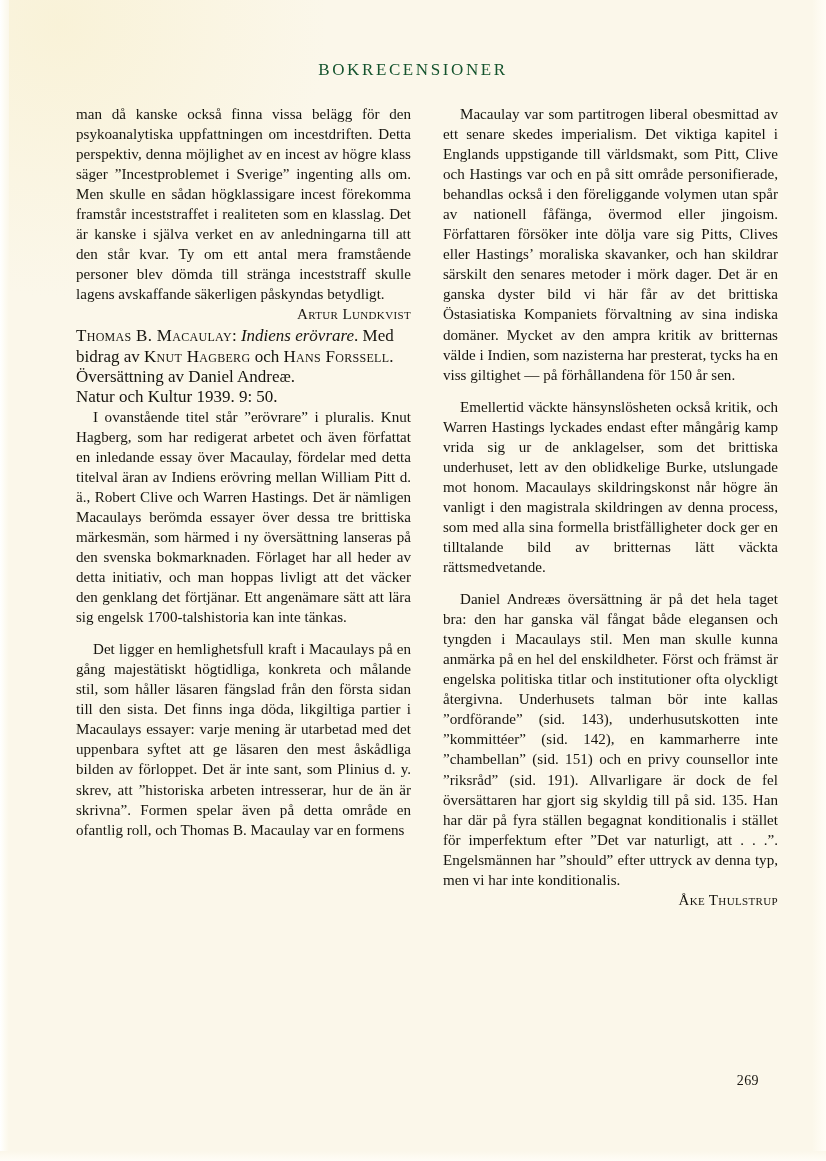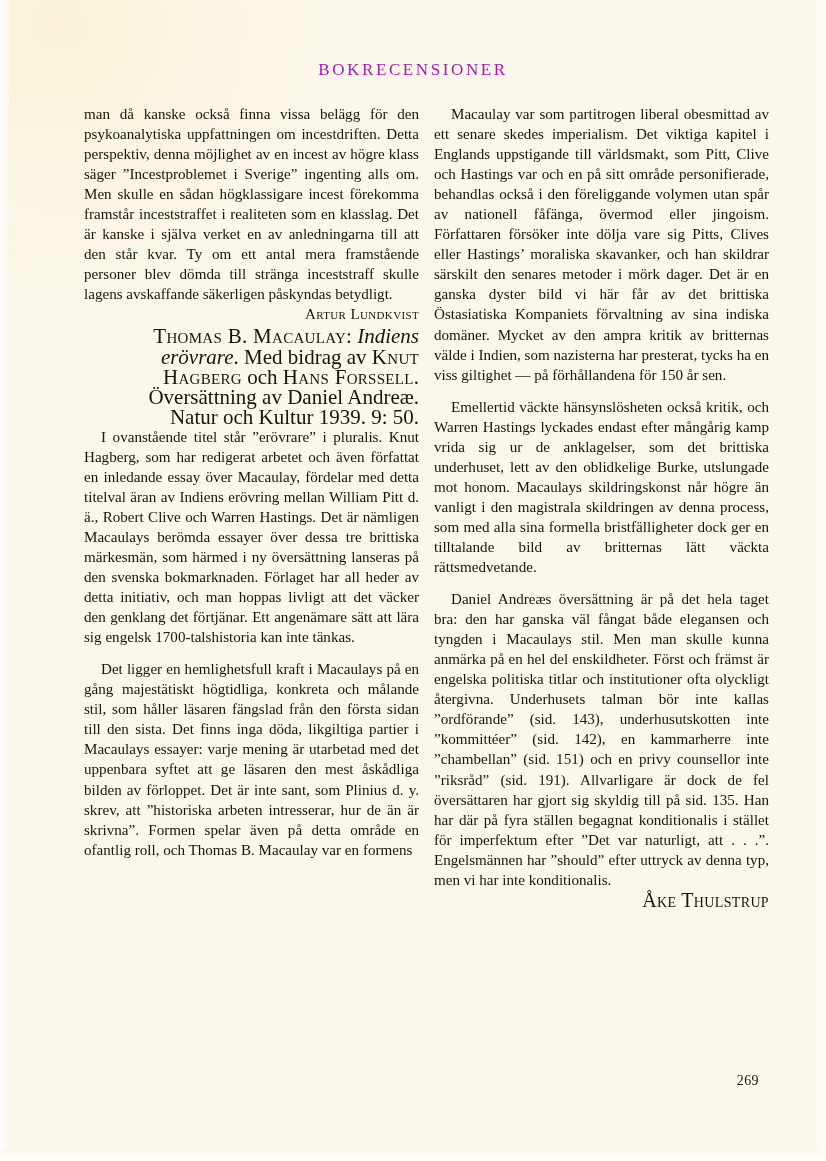--- a/index.html
+++ b/index.html
@@ -55,32 +55,32 @@
   
   .running-head {
     position: absolute;
     top: 60px;
     left: 0;
     width: 100%;
     text-align: center;
     font-size: 17px;
     letter-spacing: 2.6px;
     font-weight: 400;
-    color: #a21caf;
+    color: #14532d;
   }
 
   
   .columns {
     position: absolute;
     top: 104px;
-    left: 84px;
+    left: 76px;
     width: 700px;
     height: 920px;
     display: flex;
-    gap: 15px;
+    gap: 32px;
   }
   .col {
     width: 335px;
     flex: 0 0 335px;
   }
 
   p.body {
     margin: 0;
     font-size: 15.1px;
     line-height: 20.05px;
@@ -88,21 +88,21 @@
     text-justify: inter-word;
     hyphens: manual;
     -webkit-hyphens: manual;
   }
   p.body + p.body { margin-top: 12px; }
   p.indent { text-indent: 17px; }
 
   
   .signature {
     margin: 0;
-    font-size: 20px;
+    font-size: 15px;
     line-height: 20.05px;
     text-align: right;
     font-variant: small-caps;
     letter-spacing: 0.35px;
   }
   
   .sig-inline {
     float: right;
     font-variant: small-caps;
     letter-spacing: 0.35px;
@@ -113,22 +113,22 @@
     margin: 33px 0 0 0;
     text-align: center;
     font-style: italic;
     font-size: 26px;
     line-height: 30px;
     word-spacing: 7px;
     font-weight: 400;
   }
   .citation {
     margin: 22px 0 0 0;
-    text-align: right;
-    font-size: 21px;
+    text-align: left;
+    font-size: 17px;
     line-height: 20.05px;
   }
   .citation .sc {
     font-variant: small-caps;
     letter-spacing: 0.3px;
   }
   .citation .it { font-style: italic; }
 
   .after-citation { margin-top: 12px; font-family: Liberation Serif, serif; }
 

